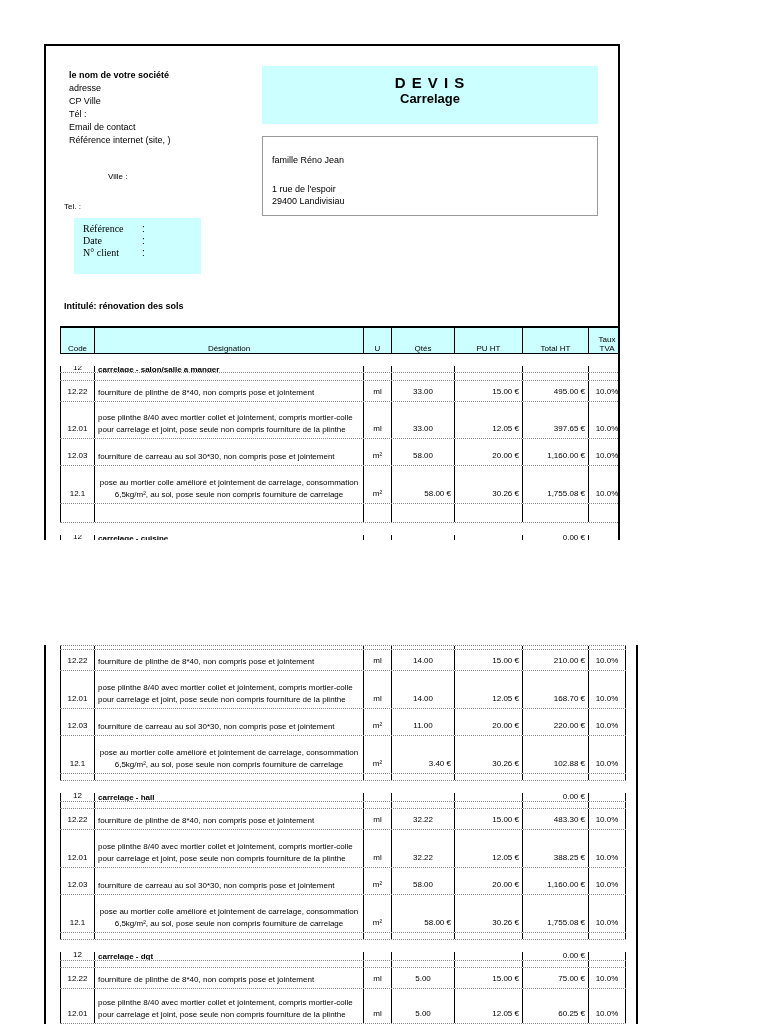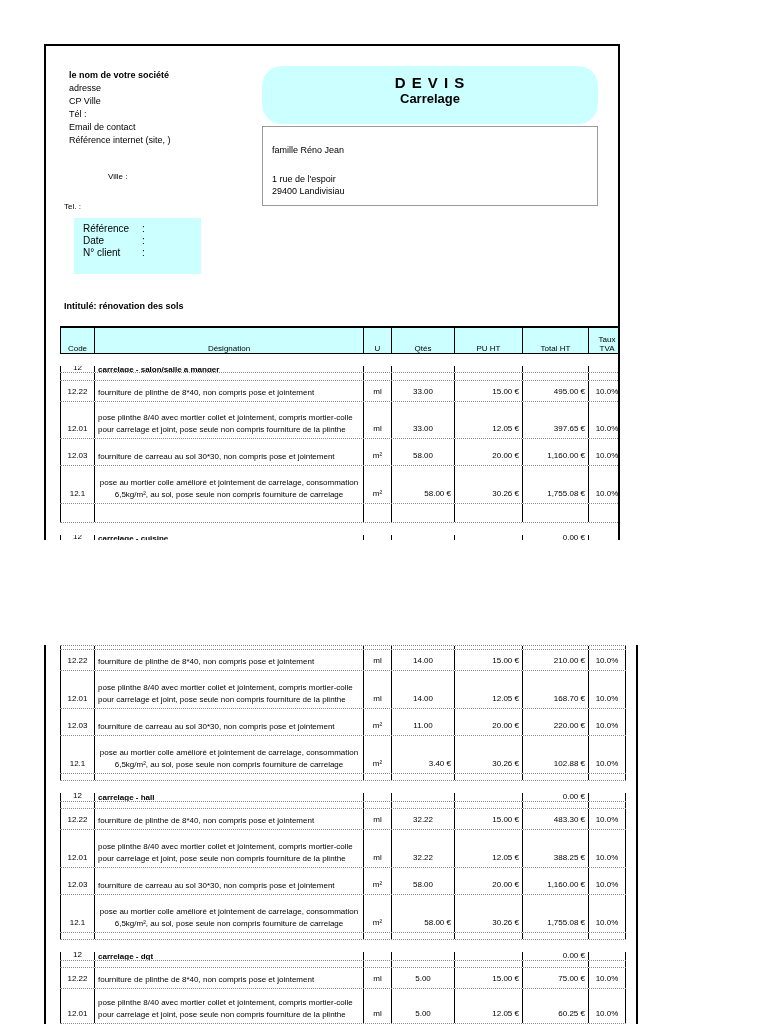--- a/index.html
+++ b/index.html
@@ -8,34 +8,34 @@
   .page { position:absolute; background:#fff; }
   #page1 { left:44px; top:44px; width:576px; height:496px;
            border:2px solid #000; border-bottom:none; overflow:hidden; }
   #page2 { left:44px; top:645px; width:594px; height:379px;
            border-left:2px solid #000; border-right:2px solid #000; overflow:hidden; }
 
   
   .company { position:absolute; left:23px; top:23px; font-size:9px; line-height:13px; }
   .company .cname { font-weight:bold; }
   .title-box { position:absolute; left:216px; top:20px; width:336px; height:58px;
-               text-align:center; padding-top:8px;border-radius:20px; }
+               text-align:center; padding-top:8px; }
   .title-box .t1 { font-size:15px; font-weight:bold; letter-spacing:1px; }
   .title-box .t2 { font-size:13px; font-weight:bold; }
-  .client-box { position:absolute; left:216px; top:80px; width:336px; height:80px;
+  .client-box { position:absolute; left:216px; top:90px; width:336px; height:80px;
                 border:1px solid #9a9a9a; background:#fff; font-size:9px;
                 padding:17px 8px 0 9px; line-height:12px; }
   .client-box .cb-name { margin-bottom:17px; }
   .lbl { position:absolute; font-size:8px; }
   .ville { left:18px; top:126px;margin-left:44px; }
   .tel   { left:18px; top:156px; }
   .ref-box { position:absolute; left:28px; top:172px; width:127px; height:56px;
              font-size:10px; padding:5px 0 0 9px; line-height:12px; }
   .ref-row { display:flex; }
-  .ref-row .rl { width:59px; display:inline-block; }
+  .ref-row .rl { width:59px; display:inline-block;font-family:Liberation Serif, serif; }
   .intitule { position:absolute; left:18px; top:255px; font-size:9px; font-weight:bold; }
 
   
   .tbl { position:absolute; width:566px; }
   #tbl1 { left:14px; top:280px; border-top:2px solid #000; }
   #tbl2 { left:14px; top:0; border-top:1px dotted #8a8a8a; }
   .tr { display:flex; border-bottom:1px dotted #8a8a8a; }
   .tr.head { border-bottom:1px solid #000; }
   .td { border-right:1px solid #000; overflow:hidden; display:flex;
         align-items:flex-end; font-size:8px; line-height:12px; }

